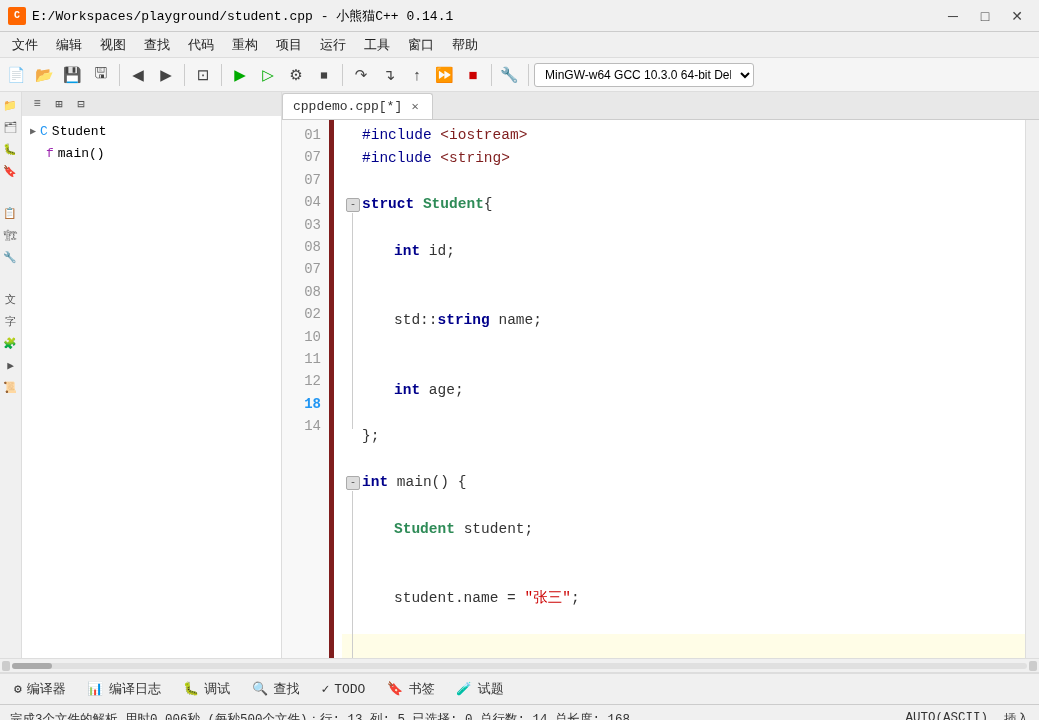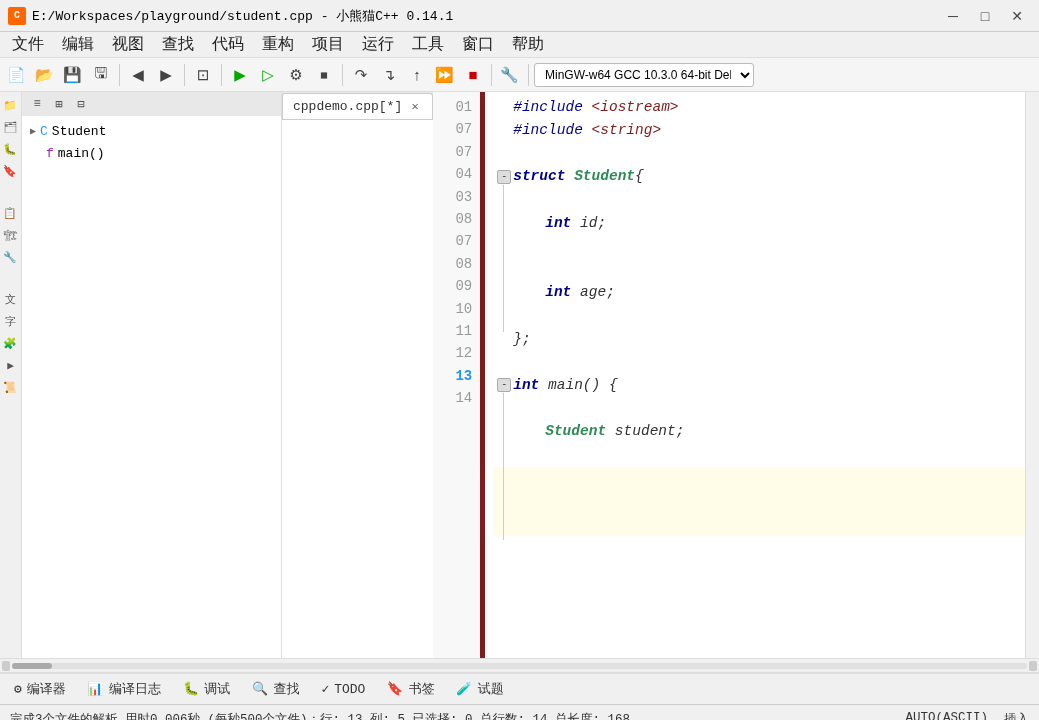--- a/index.html
+++ b/index.html
@@ -61,21 +61,21 @@
       background: #f0f0f0;
       height: 26px;
       display: flex;
       align-items: center;
       padding: 0 4px;
       border-bottom: 1px solid #ddd;
       gap: 2px;
     }
     .menu-item {
       padding: 2px 8px;
-      font-size: 16px;
+      font-size: 13px;
       color: #222;
       cursor: pointer;
       border-radius: 3px;
     }
 
     
     #toolbar {
       background: #f5f5f5;
       height: 34px;
       display: flex;
@@ -185,21 +185,21 @@
     .tree-item .item-icon {
       font-size: 13px;
     }
     .class-icon { color: #2196F3; }
     .func-icon { color: #9C27B0; }
 
     
     #editor-area {
       flex: 1;
       display: flex;
-      flex-direction: row;
+      flex-direction: column;
       background: white;
       justify-content: space-between;
     }
 
     
     #tab-bar {
       height: 28px;
       background: #e8e8e8;
       display: flex;
       align-items: flex-end;
@@ -256,21 +256,20 @@
       font-size: 14.5px;
       line-height: 1.6;
       color: #333;
     }
     .code-line {
       display: flex;
       align-items: center;
       min-height: 23px;
       padding: 0 4px;
       white-space: pre;
-      font-style: italic;
     }
     .code-line.current-line {
       background: #fffde7;
     }
     .fold-marker {
       display: inline-block;
       width: 14px;
       height: 14px;
       background: #ddd;
       border: 1px solid #aaa;
@@ -441,25 +440,25 @@
     <div id="code-editor">
       <div id="line-numbers">
         <div>01</div>
         <div>07</div>
         <div>07</div>
         <div>04</div>
         <div>03</div>
         <div>08</div>
         <div>07</div>
         <div>08</div>
-        <div>09</div>
+        <div>02</div>
         <div>10</div>
         <div>11</div>
         <div>12</div>
-        <div style="color:#2196F3; font-weight:bold;">13</div>
+        <div style="color:#2196F3; font-weight:bold;">18</div>
         <div>14</div>
       </div>
       <div id="code-content">
 
         <div class="code-line">
           <span style="width:14px;display:inline-block;margin-right:2px;"></span>
           <span class="kw-include">#include</span>&nbsp;<span class="str-green">&lt;iostream&gt;</span>
         </div>
 
         <div class="code-line">
@@ -476,20 +475,26 @@
           <span class="kw-blue">struct </span><span class="class-teal">Student</span><span>{</span>
         </div>
 
         <div class="code-line">
           <span style="position:relative;display:inline-block;width:14px;margin-right:2px;">
             <span style="position:absolute;left:6px;top:-4px;bottom:-4px;width:1px;background:#ccc;"></span>
           </span>
           <span style="display:inline-block;width:32px;"></span><span class="kw-blue">int </span><span>id;</span>
         </div>
 
+        <div class="code-line">
+          <span style="position:relative;display:inline-block;width:14px;margin-right:2px;">
+            <span style="position:absolute;left:6px;top:-4px;bottom:-4px;width:1px;background:#ccc;"></span>
+          </span>
+          <span style="display:inline-block;width:32px;"></span><span>std::</span><span class="kw-blue">string </span><span>name;</span>
+        </div>
 
         <div class="code-line">
           <span style="position:relative;display:inline-block;width:14px;margin-right:2px;">
             <span style="position:absolute;left:6px;top:-4px;bottom:-4px;width:1px;background:#ccc;"></span>
           </span>
           <span style="display:inline-block;width:32px;"></span><span class="kw-blue">int </span><span>age;</span>
         </div>
 
         <div class="code-line">
           <span style="width:14px;display:inline-block;margin-right:2px;"></span>
@@ -505,20 +510,26 @@
           <span class="kw-blue">int </span><span>main() {</span>
         </div>
 
         <div class="code-line">
           <span style="position:relative;display:inline-block;width:14px;margin-right:2px;">
             <span style="position:absolute;left:6px;top:-4px;bottom:-4px;width:1px;background:#ccc;"></span>
           </span>
           <span style="display:inline-block;width:32px;"></span><span class="class-teal">Student </span><span>student;</span>
         </div>
 
+        <div class="code-line">
+          <span style="position:relative;display:inline-block;width:14px;margin-right:2px;">
+            <span style="position:absolute;left:6px;top:-4px;bottom:-4px;width:1px;background:#ccc;"></span>
+          </span>
+          <span style="display:inline-block;width:32px;"></span><span>student.name = </span><span class="str-red">"张三"</span><span>;</span>
+        </div>
 
         <div class="code-line current-line">
           <span style="position:relative;display:inline-block;width:14px;margin-right:2px;">
             <span style="position:absolute;left:6px;top:-4px;bottom:-4px;width:1px;background:#ccc;"></span>
           </span>
           <span style="display:inline-block;width:32px;"></span>
         </div>
 
       </div>
       <div id="editor-scrollbar"></div>

